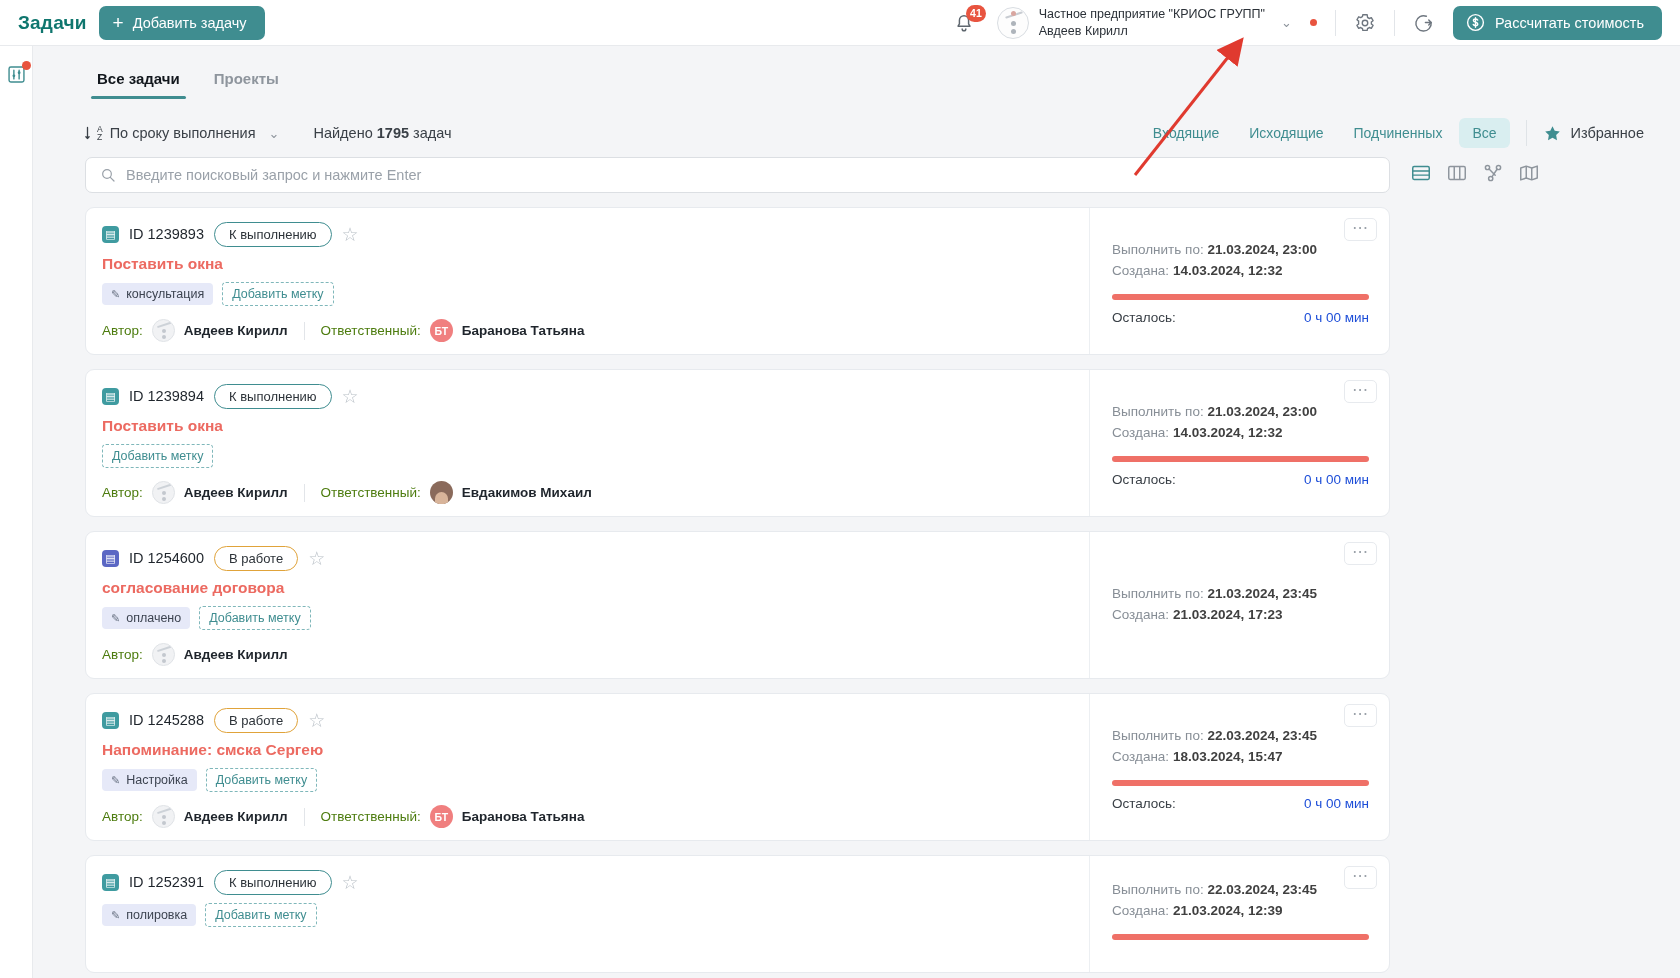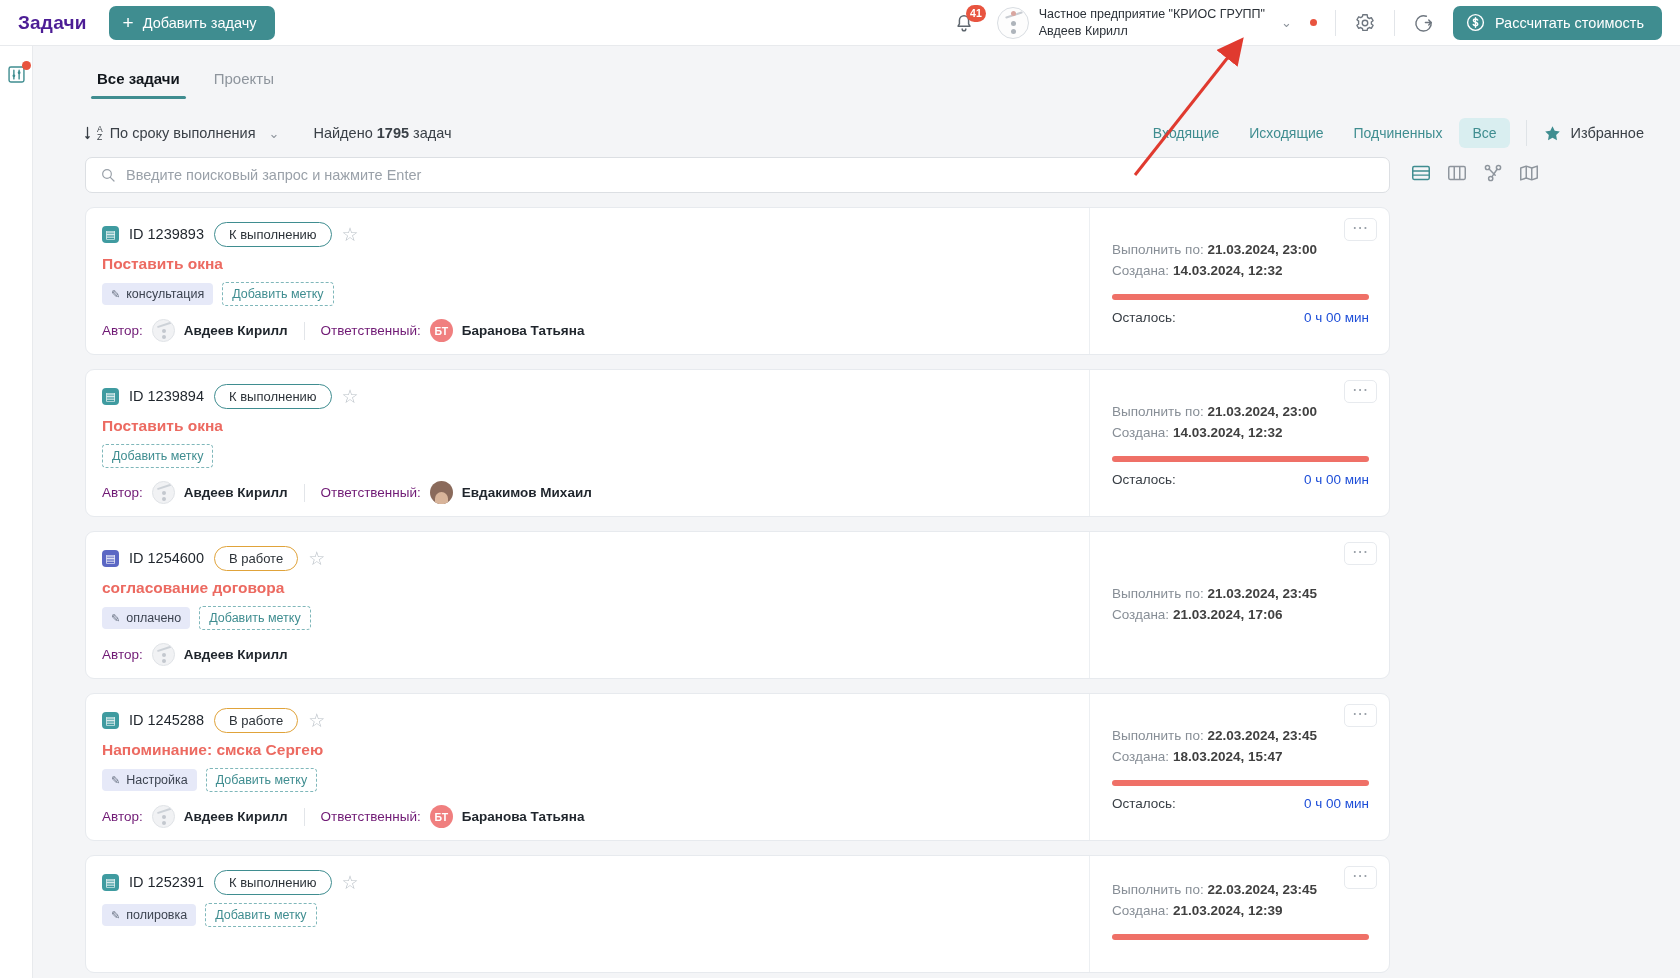--- a/index.html
+++ b/index.html
@@ -18,23 +18,23 @@
     display: flex;
     align-items: center;
     padding: 0 18px 0 18px;
     border-bottom: 1px solid #e8eaed;
     position: relative;
     z-index: 20;
   }
   .app-title {
     font-size: 19px;
     font-weight: bold;
-    color: #4c1d95;
+    color: #0f766e;
     letter-spacing: .2px;
-    margin-right: 22px;
+    margin-right: 12px;
   }
   .btn-add {
     background: #3f8d90;
     color: #fff;
     border: none;
     border-radius: 7px;
     height: 34px;
     padding: 0 18px 0 14px;
     font-size: 14.5px;
     display: flex;
@@ -122,21 +122,21 @@
     width: calc(1680px - 33px); height: calc(978px - 46px);
     background: #f4f5f7;
     padding: 0 22px;
     overflow: hidden;
   }
   .tabs {
     display: flex; gap: 10px; padding: 16px 0 0 30px;
   }
   .tab {
     font-size: 15px; padding: 8px 12px 12px 12px;
-    color: #8e959d; cursor: pointer; position: relative;
+    color: #8e959d; cursor: pointer; position: relative; font-weight: bold;
   }
   .tab.active { color: #12171d; font-weight: bold; }
   .tab.active::after {
     content: ""; position: absolute; left: 6px; right: 6px; bottom: 0;
     height: 3px; background: #3f8d90; border-radius: 2px;
   }
 
   .filterbar {
     display: flex; align-items: center;
     padding: 16px 8px 0 30px;
@@ -239,21 +239,21 @@
   .tag .q { color: #6d7687; font-size: 11px; }
   .tag-add {
     border: 1px dashed #7fb7ba; color: #3f8d90;
     font-size: 12.5px; border-radius: 4px; padding: 4px 9px;
     background: #fff; cursor: pointer;
   }
   .people {
     display: flex; align-items: center; gap: 9px; margin-top: 13px;
     font-size: 13.5px;
   }
-  .lbl { color: #701a75; }
+  .lbl { color: #4d7c0f; }
   .nm { color: #1f252c; font-weight: bold; }
   .pdiv { width: 1px; height: 18px; background: #e2e5e9; margin: 0 7px; }
   .ava {
     width: 23px; height: 23px; border-radius: 50%; flex: none;
     display: flex; align-items: center; justify-content: center;
     font-size: 10.5px; font-weight: bold; color: #fff;
   }
   .ava.ghost { background: #f1f2f4; border: 1px solid #e0e3e7; position: relative; overflow: hidden; }
   .ava.ghost::before {
     content: ""; position: absolute; left: 4px; top: 4px;
@@ -569,21 +569,21 @@
     <span class="nm">Авдеев Кирилл</span>
       </div>
     </div>
     <div class="card-right">
       <div class="meta">
         <span>Выполнить по:</span>
         <b>21.03.2024, 23:45</b>
       </div>
       <div class="meta">
         <span>Создана:</span>
-        <b>21.03.2024, 17:06</b>
+        <b>21.03.2024, 17:23</b>
       </div>
 
     </div>
     <span class="dots">⋯</span>
   </div>
       <div class="card">
     <div class="card-left">
       <div class="row1">
         <span class="type-ico teal">
               <span class="g">▤</span>

